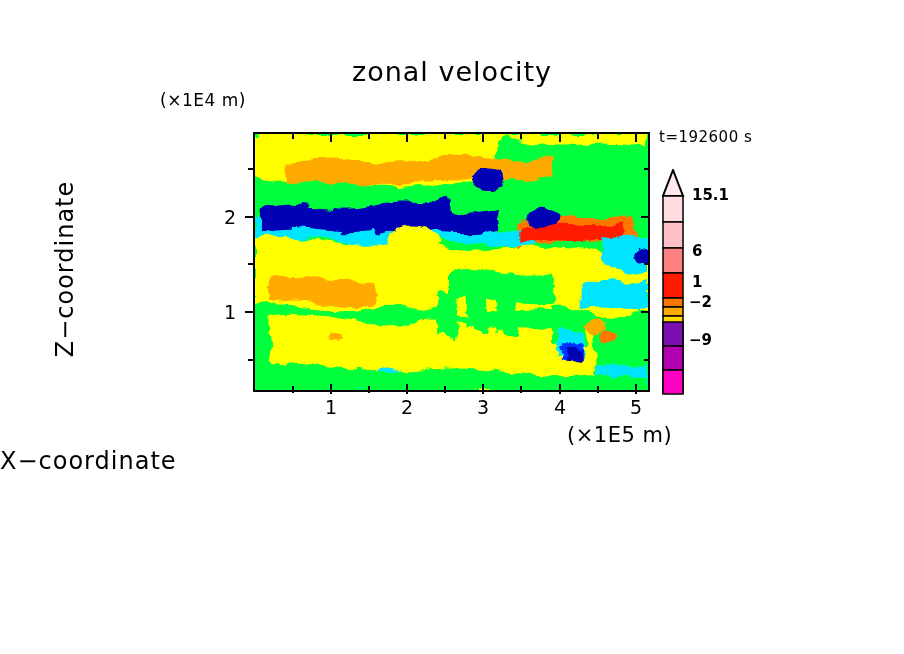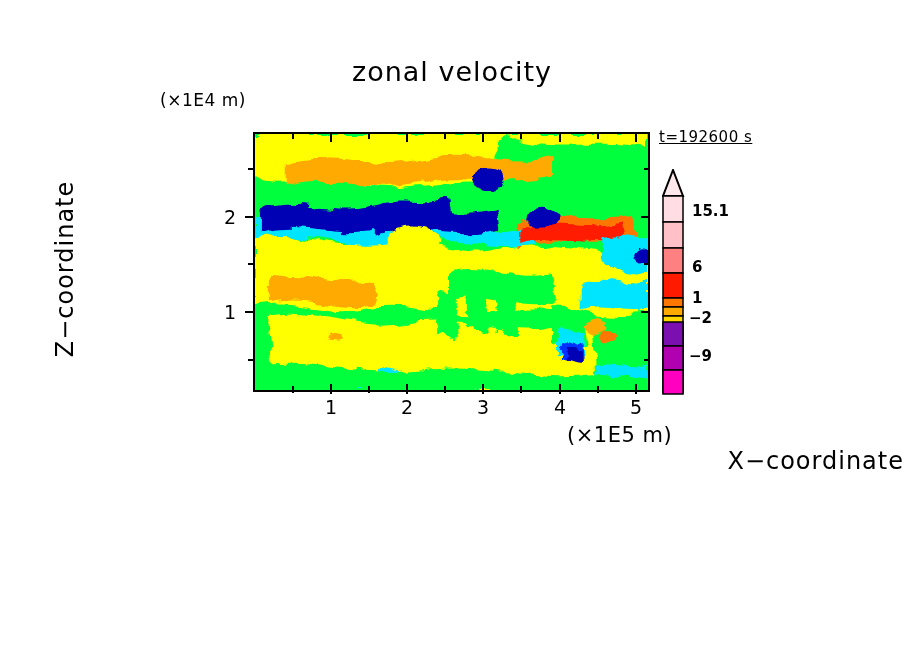--- a/index.html
+++ b/index.html
@@ -7,38 +7,38 @@
        font-family:"DejaVu Sans",sans-serif;color:#000;}
 
   .thin{font-family:"DejaVu Sans",sans-serif;font-weight:400;}
 
   #title{position:absolute;left:0;top:56px;width:904px;text-align:center;
          font-size:27px;letter-spacing:1px;color:#000;}
 
   #zunit{position:absolute;left:160px;top:90px;font-size:17px;letter-spacing:.5px;text-align:right;}
   #xunit{position:absolute;left:567px;top:423px;font-size:21px;letter-spacing:.5px;}
 
-  #xlabel{position:absolute;left:0;top:447px;width:904px;text-align:right;
+  #xlabel{position:absolute;left:0;top:447px;width:904px;text-align:left;
           font-size:24px;letter-spacing:1px;}
 
   #ylabel{position:absolute;left:-85px;top:255px;width:300px;text-align:center;
           font-size:24px;letter-spacing:1px;transform:rotate(-90deg);}
 
-  #tstamp{position:absolute;left:659px;top:128px;font-size:15px;letter-spacing:.5px;text-decoration:underline;}
+  #tstamp{position:absolute;left:659px;top:128px;font-size:15px;letter-spacing:.5px;}
 
   #plot{position:absolute;left:253px;top:132px;width:397px;height:260px;
         border:2px solid #000;box-sizing:border-box;background:#00ff00;overflow:hidden;}
   #plot svg{display:block;width:100%;height:100%;}
 
   .tick{position:absolute;background:#000;}
   .xtl{position:absolute;font-size:19px;text-align:center;width:40px;}
   .ytl{position:absolute;font-size:19px;text-align:right;width:40px;}
 
   #cbar{position:absolute;left:662px;top:169px;}
-  .cbl{position:absolute;font-size:15px;font-weight:bold;letter-spacing:0px;margin-top:16px;}
+  .cbl{position:absolute;font-size:15px;font-weight:bold;letter-spacing:0px;}
 </style>
 </head>
 <body>
 
 <div id="title" class="thin">zonal velocity</div>
 
 <div id="zunit" class="thin">(×1E4 m)</div>
 <div id="xunit" class="thin">(×1E5 m)</div>
 
 <div id="tstamp" class="thin">t=192600 s</div>

